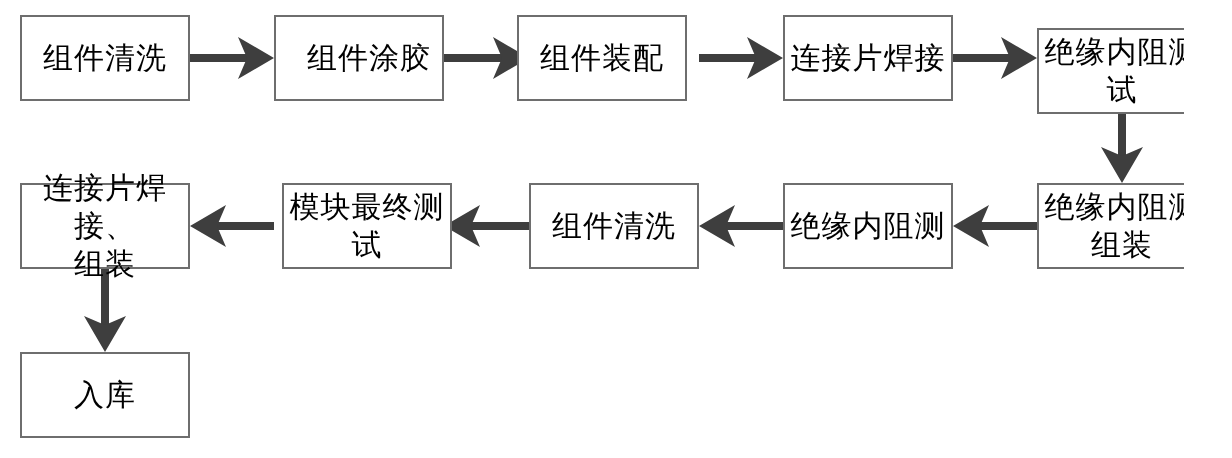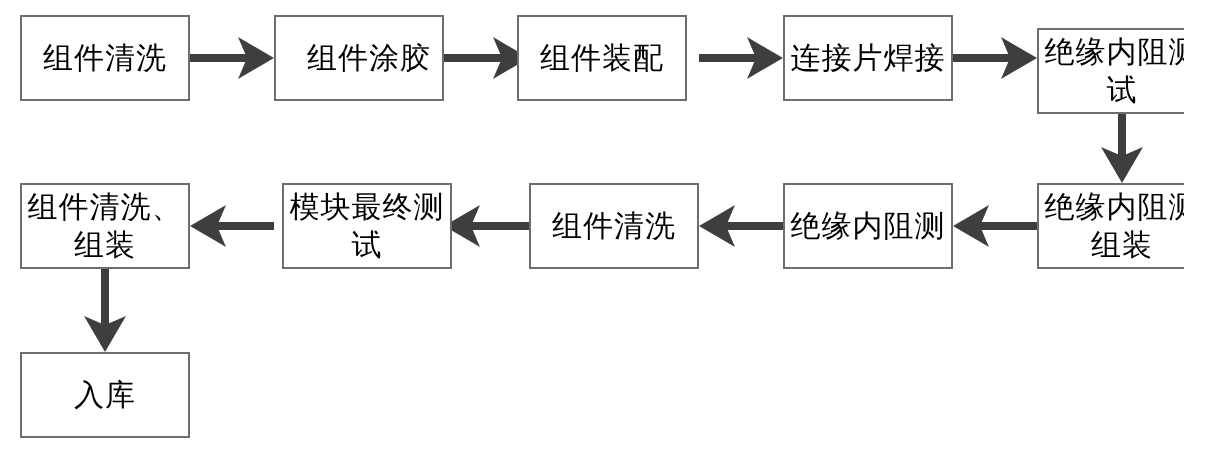--- a/index.html
+++ b/index.html
@@ -116,17 +116,17 @@
   <div class="node pos-assemble">组件装配</div>
   <div class="node pos-side-weld">连接片焊接</div>
   <div class="node pos-insul-test">绝缘内阻测
 试</div>
   <div class="node pos-bottom-bond">绝缘内阻测
 组装</div>
   <div class="node pos-glue-cure">绝缘内阻测</div>
   <div class="node pos-tab-weld">组件清洗</div>
   <div class="node pos-final-test">模块最终测
 试</div>
-  <div class="node pos-top-cover">组件清洗、
+  <div class="node pos-top-cover">连接片焊接、
 组装</div>
   <div class="node pos-warehouse">入库</div>
 
 </div>
 
 </body></html>

